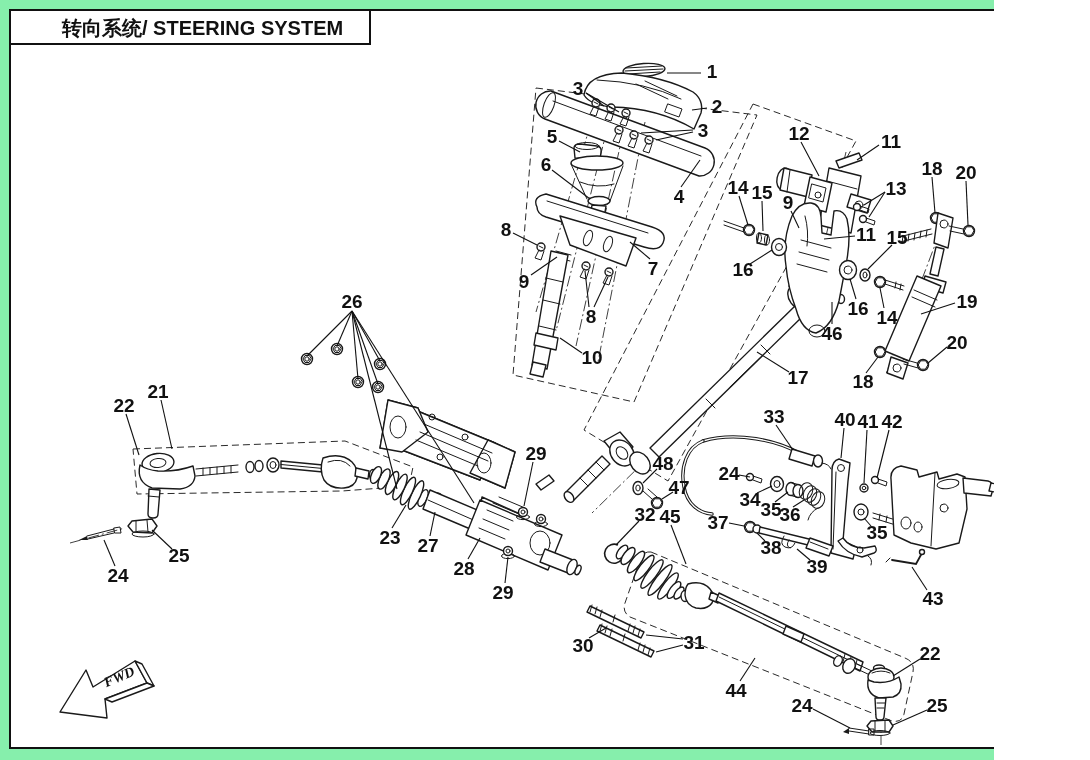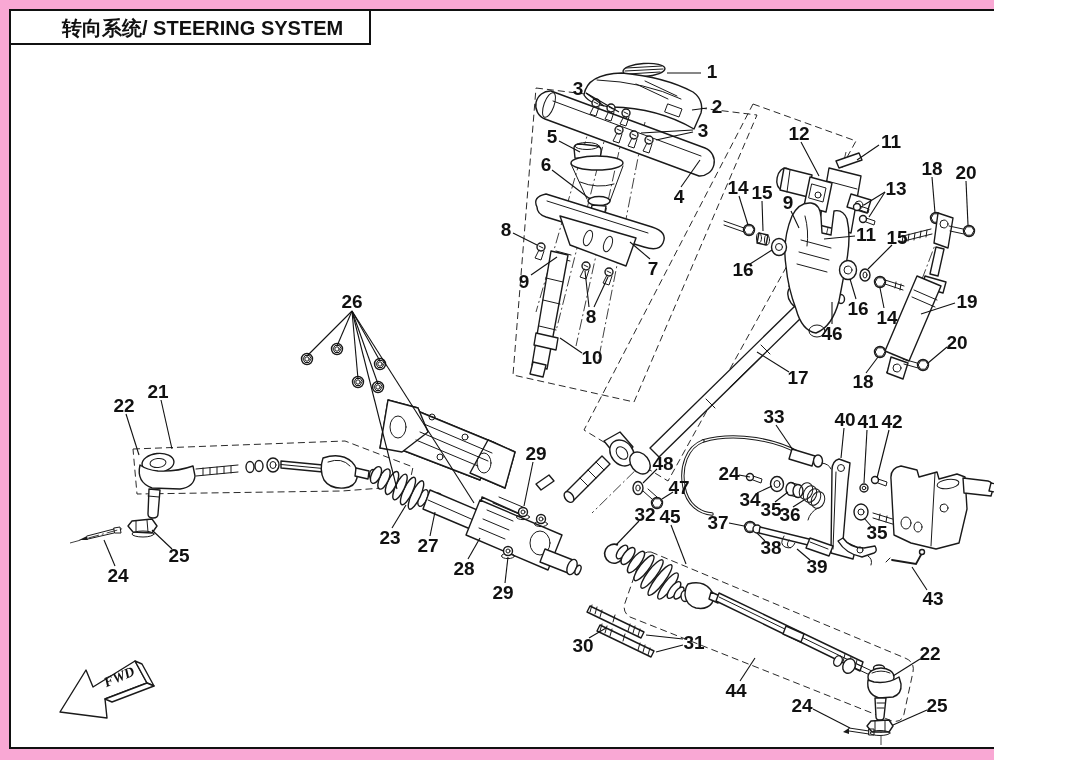--- a/index.html
+++ b/index.html
@@ -1,16 +1,16 @@
 <!DOCTYPE html>
 <html><head>
 <meta charset="utf-8">
 <style>
   html,body{margin:0;padding:0;background:#fff;}
-  #page{position:relative;width:994px;height:760px;background:#f9a8d4;overflow:hidden;text-decoration:underline;}
+  #page{position:relative;width:994px;height:760px;background:#86efac;overflow:hidden;text-decoration:underline;}
   svg{position:absolute;left:0;top:0;}
   .outline{fill:#fff;stroke:#1a1a1a;stroke-width:1.4;stroke-linejoin:round;stroke-linecap:round;}
   .solid{fill:#1a1a1a;stroke:none;}
   .thin{fill:none;stroke:#1a1a1a;stroke-width:1;stroke-linecap:round;}
   .thick{fill:none;stroke:#1a1a1a;stroke-width:1.8;stroke-linecap:round;}
   .dashed{fill:none;stroke:#2a2a2a;stroke-width:1;stroke-dasharray:7 4;}
   .dashdot{fill:none;stroke:#2a2a2a;stroke-width:0.9;stroke-dasharray:11 3 2 3;}
   .leader{stroke:#111;stroke-width:1.1;fill:none;}
   .callout{font:bold 19px "Liberation Sans", sans-serif;fill:#111;text-anchor:middle;dominant-baseline:central;}
   .title-text{font:bold 20px "Liberation Sans", sans-serif;fill:#111;}

